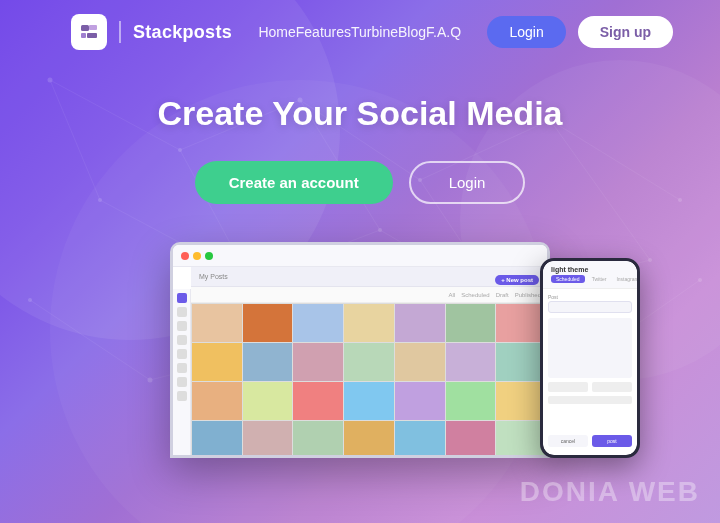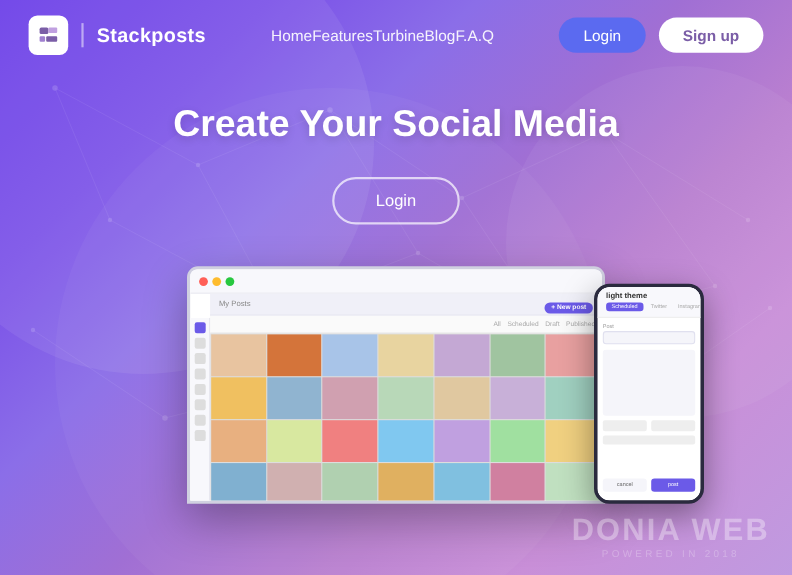--- a/index.html
+++ b/index.html
@@ -48,21 +48,22 @@
       opacity: 0.25;
     }
 
     
     .navbar {
       position: relative;
       z-index: 10;
       display: flex;
       align-items: center;
       justify-content: space-between;
-      padding: 14px 26px;
+      padding: 14px 47px;
+      margin-left: 24px;
     }
 
     .logo-area {
       display: flex;
       align-items: center;
       gap: 8px;
     }
 
     .logo-icon {
       width: 36px;
@@ -550,20 +551,21 @@
 
     <div class="nav-buttons">
       <button class="btn-login">Login</button>
       <button class="btn-signup">Sign up</button>
     </div>
   </nav>
 
   <div class="hero-content">
     <h1 class="hero-title">Create Your Social Media</h1>
     <div class="hero-buttons">
+      <button class="btn-create">Create an account</button>
       <button class="btn-login-hero">Login</button>
     </div>
   </div>
 
   <div class="devices-area">
 
     <div class="laptop">
       <div class="laptop-screen">
         <div class="screen-topbar">
           <div class="dot dot-red"></div>
@@ -666,15 +668,14 @@
         <div class="phone-footer">
           <div class="phone-btn">cancel</div>
           <div class="phone-btn phone-btn-primary">post</div>
         </div>
       </div>
     </div>
   </div>
 
   <div class="watermark">
     <div class="watermark-text">DONIA WEB</div>
-    <div class="watermark-sub">POWERED IN 2018</div>
   </div>
 </div>
 
 </body></html>

